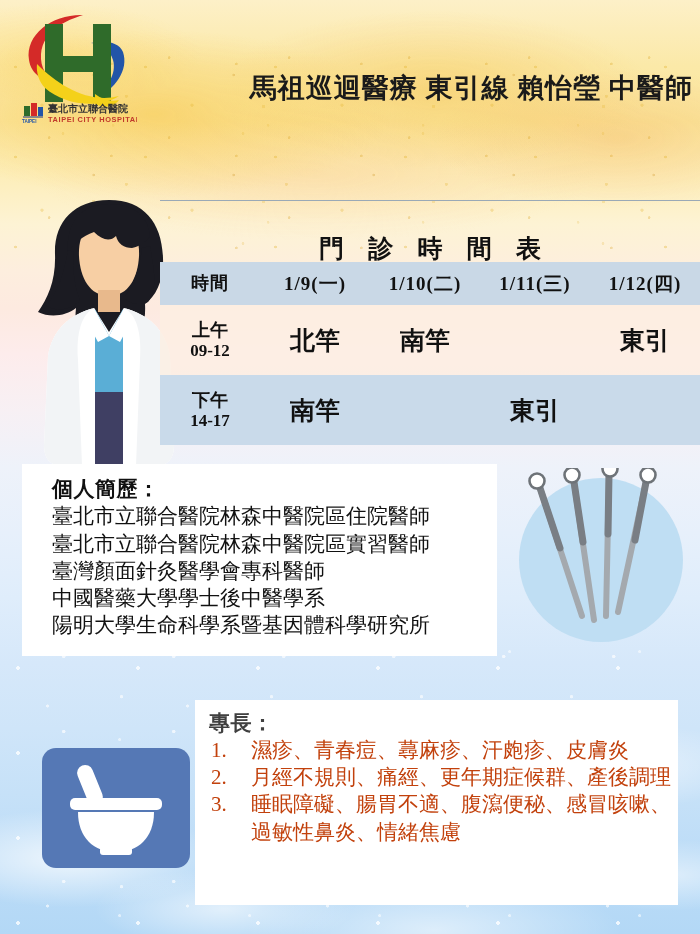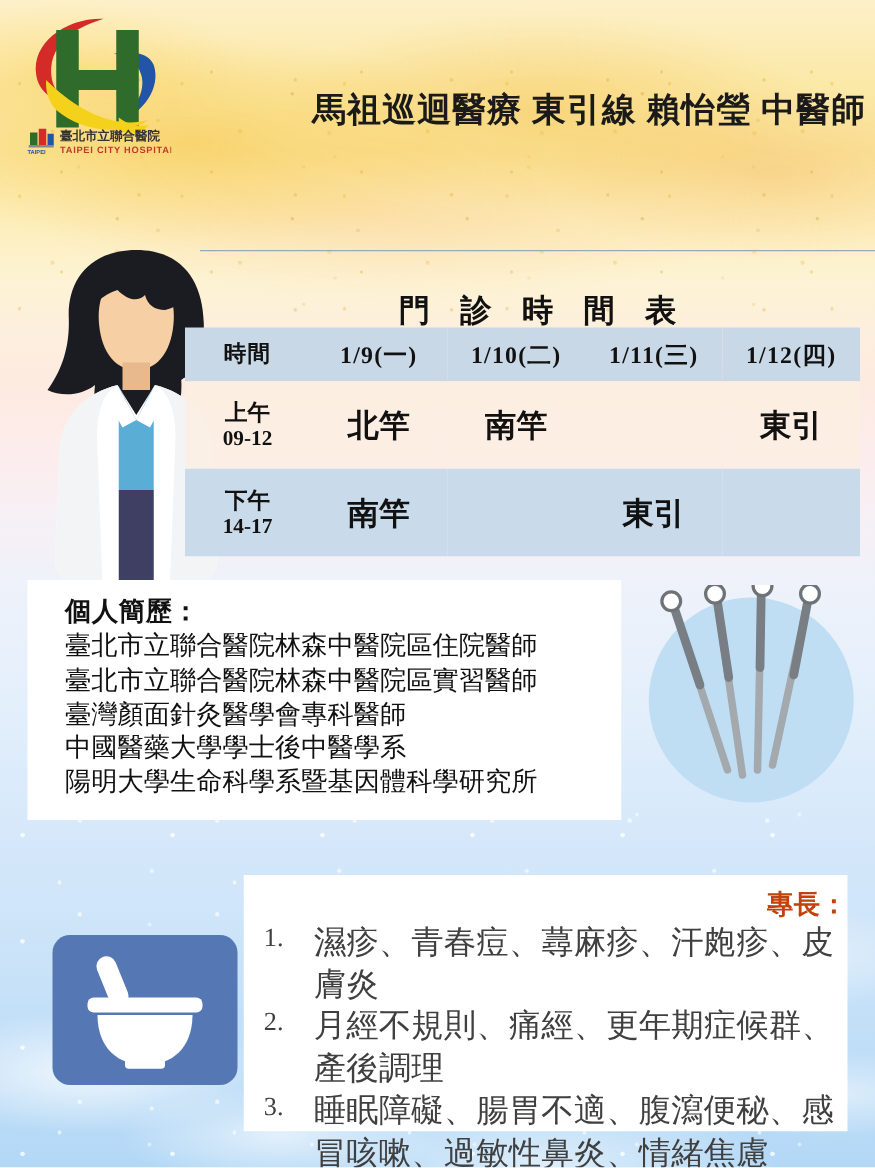--- a/index.html
+++ b/index.html
@@ -127,21 +127,21 @@
     text-align:center;
     font-size:25px;
     font-weight:700;
     letter-spacing:9px;
     color:#111;
     text-indent:9px;
   }
 
   .table-wrap{
     position:absolute;
-    left:148px; top:262px;
+    left:160px; top:262px;
     width:540px;
   }
   table.sched{
     border-collapse:collapse;
     width:540px;
     table-layout:fixed;
   }
   table.sched td{
     padding:0;
     text-align:center;
@@ -215,33 +215,33 @@
   
   .spec{
     position:absolute;
     left:195px; top:700px;
     width:483px; height:205px;
     background:#ffffff;
     padding:10px 0 0 14px;
     box-sizing:border-box;
   }
   .spec-title{
-    font-size:21px; font-weight:700; color:#c2410c;
-    line-height:1.28; letter-spacing:.5px;text-align:right;
+    font-size:21px; font-weight:700; color:#404040;
+    line-height:1.28; letter-spacing:.5px;
   }
   ol.spec-list{
     margin:0; padding:0 0 0 2px;
     list-style:none;
     counter-reset:spec;
   }
   ol.spec-list li{
     position:relative;
     counter-increment:spec;
-    font-size:26px;
-    color:#404040;
+    font-size:21px;
+    color:#c2410c;
     line-height:1.30;
     padding-left:40px;
     margin:0;
   }
   ol.spec-list li::before{
     content: counter(spec) ".";
     position:absolute;
     left:0; top:0;
     font-size:21px;
     font-family:"Liberation Serif","DejaVu Serif",serif;

